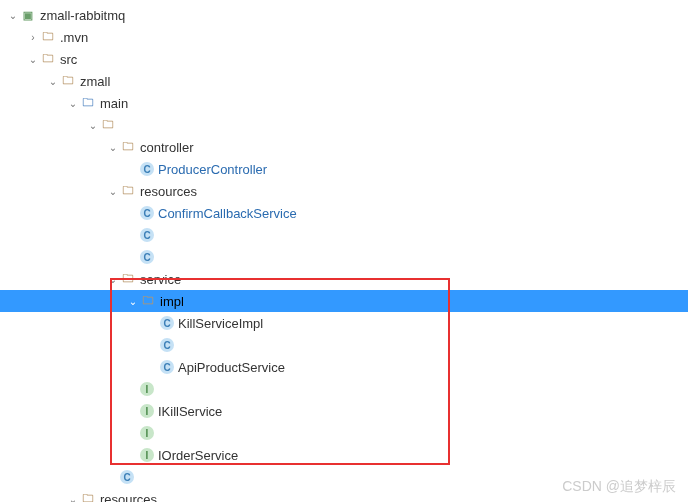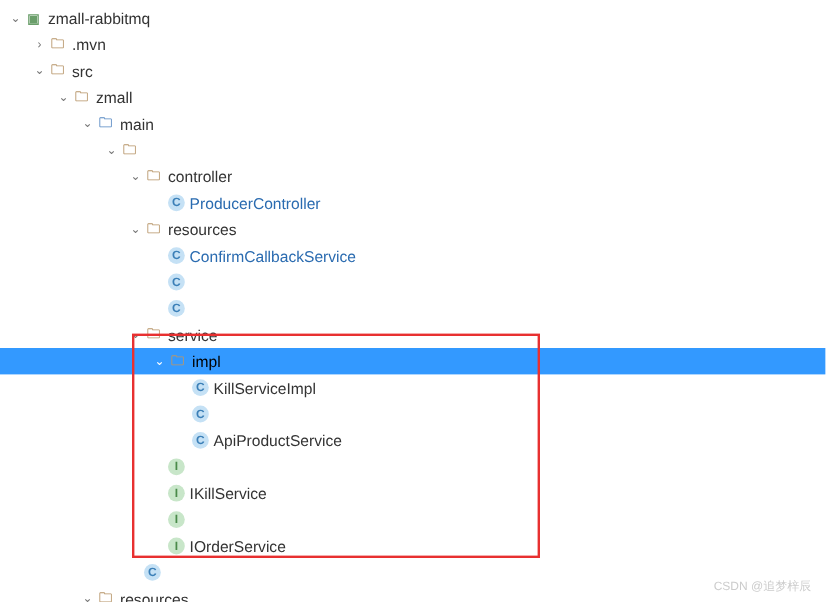--- a/index.html
+++ b/index.html
@@ -15,21 +15,21 @@
 .i-folder{color:#b8976b}
 .i-src{color:#5a8bc4}
 .i-pkg{color:#b8976b}
 .i-class{background:#c5e1f5;color:#3b7fb7;border-radius:50%;width:14px;height:14px;font-size:10px}
 .i-iface{background:#c8e6c9;color:#4a8a4a;border-radius:50%;width:14px;height:14px;font-size:10px}
 .i-res{color:#b8976b;position:relative}
 .lbl{cursor:pointer}
 .lbl.link{color:#2a6bb0}
 .lbl.bold{font-weight:normal}
 .hi-box{position:absolute;border:2px solid #e83030;left:110px;top:278px;width:336px;height:183px;pointer-events:none}
-.wm{position:absolute;right:12px;bottom:6px;color:#ccc;font-size:10px}
+.wm{position:absolute;right:12px;bottom:6px;color:#ccc;font-size:14px}
 </style>
 </head>
 <body>
 
 <div class="tree">
 
 <div class="row">
       <span class="sp" style="width:6px"></span>
       <span class="arrow">⌄</span>
       <span class="ico i-mod">▣</span>

